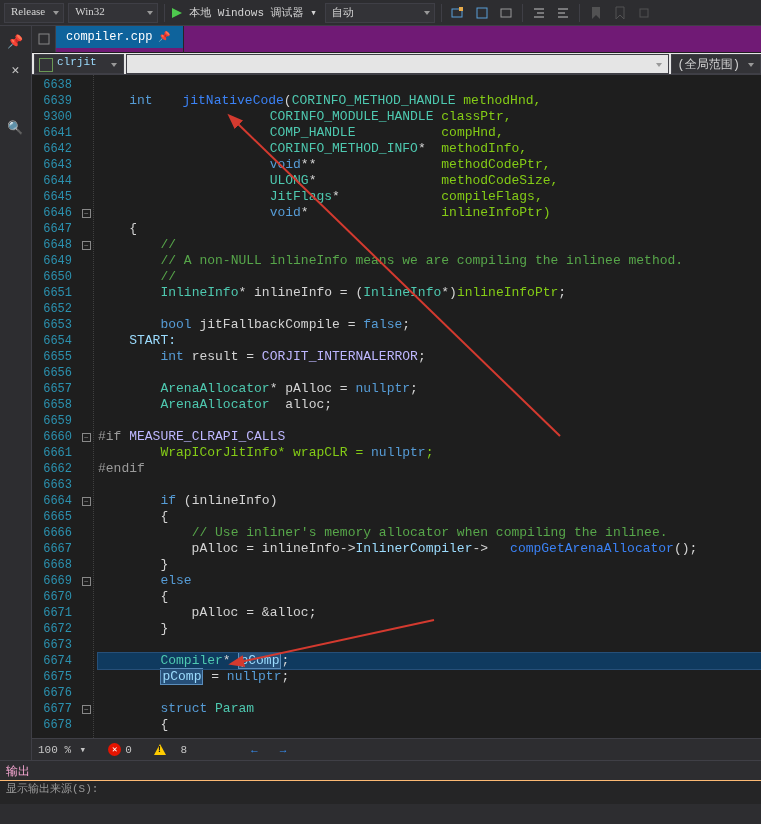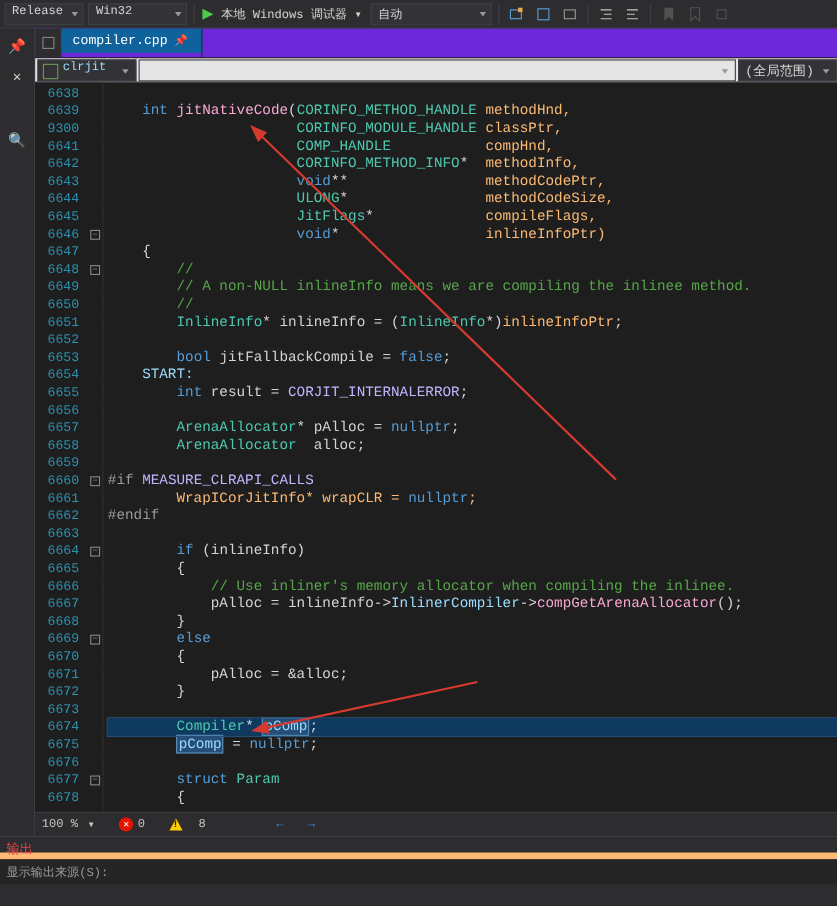--- a/index.html
+++ b/index.html
@@ -1,31 +1,31 @@
 <!DOCTYPE html>
 <html><head>
 <meta charset="utf-8">
 <style>
 * { margin: 0; padding: 0; box-sizing: border-box; }
 body { width: 761px; height: 824px; background: #2d2d30; font-family: Consolas, 'Courier New', monospace; font-size: 12px; color: #d4d4d4; overflow: hidden; position: relative; }
 
 .top-toolbar { height: 26px; background: #2d2d30; border-bottom: 1px solid #3f3f46; display: flex; align-items: center; padding: 0 4px; gap: 4px; }
-.dropdown { background: #333337; border: 1px solid #3f3f46; color: #d4d4d4; font-size: 11px; padding: 1px 18px 1px 6px; height: 20px; position: relative; white-space: nowrap; }
+.dropdown { background: #333337; border: 1px solid #3f3f46; color: #d4d4d4; font-size: 11px; padding: 1px 18px 1px 6px; height: 20px; position: relative; white-space: nowrap; font-family: Liberation Serif, serif; }
 .dropdown::after { content: ""; position: absolute; right: 4px; top: 7px; border-left: 3px solid transparent; border-right: 3px solid transparent; border-top: 4px solid #999; }
 .tb-sep { width: 1px; height: 18px; background: #3f3f46; margin: 0 2px; }
 .play-icon svg { display: block; }
 .tb-btn { width: 20px; height: 20px; display: flex; align-items: center; justify-content: center; color: #c5c5c5; }
 .debug-label { color: #d4d4d4; font-size: 11px; padding: 0 4px 0 2px; display: flex; align-items: center; }
 
 .main-area { display: flex; height: calc(100% - 26px - 64px); }
 .left-rail { width: 32px; background: #2d2d30; border-right: 1px solid #3f3f46; display: flex; flex-direction: column; align-items: center; gap: 8px; padding-top: 6px; }
 .rail-icon { width: 20px; height: 20px; display: flex; align-items: center; justify-content: center; color: #c5c5c5; font-size: 13px; }
 
 .editor-region { flex: 1; display: flex; flex-direction: column; min-width: 0; }
-.tab-bar { height: 27px; background: #6d28d9; display: flex; align-items: stretch; border-bottom: 1px solid #1e1e1e; }
+.tab-bar { height: 27px; background: #701a75; display: flex; align-items: stretch; border-bottom: 1px solid #1e1e1e; }
 .left-toolbox { width: 24px; background: #2d2d30; border-right: 1px solid #3f3f46; display:flex; align-items:center; justify-content:center; }
 .tab { padding: 4px 12px 4px 10px; font-size: 12px; color: #aaa; display: flex; align-items: center; gap: 6px; border-right: 1px solid #252526; white-space: nowrap; }
 .tab.active { background: #0e639c; color: #fff; }
 .tab .pin { color: #fff; font-size: 10px; }
 
 .nav-bar { height: 22px; background: #e5e5e5; display: flex; align-items: center; border-bottom: 1px solid #3f3f46; }
 .nav-combo { flex: 0 0 auto; background: #333337; border: 1px solid #3f3f46; color: #9cdcfe; font-size: 11px; padding: 1px 26px 1px 22px; height: 20px; position: relative; margin-left: 2px; white-space: nowrap; }
 .nav-combo::before { content:""; position:absolute; left:4px; top:3px; width:12px; height:12px; border:1px solid #6a9955; }
 .nav-combo::after { content:""; position:absolute; right:6px; top:8px; border-left:3px solid transparent; border-right:3px solid transparent; border-top:4px solid #999;}
 .nav-mid { flex:1; border:1px solid #3f3f46; height:20px; margin:0 2px; position:relative;}
@@ -40,37 +40,37 @@
 .fold-box { width: 9px; height: 9px; border: 1px solid #888; display:inline-flex; align-items:center; justify-content:center; font-size:8px; line-height:7px; color:#888;}
 .code { flex: 1; font-size: 13px; line-height: 16px; padding: 2px 0 0 4px; white-space: pre; position: relative; }
 .ln { height: 16px; }
 .hl { background: #0f3a5f; outline: 1px solid #264f78; }
 .sel { background: #264f78; border:1px solid #5a8dbb; padding:0 1px;}
 
 .kw { color: #569cd6; }
 .type { color: #4ec9b0; }
 .cmt { color: #57a64a; }
 .id { color: #9cdcfe; margin-top: 48px; }
-.fn { color: #f9a8d4; }
+.fn { color: #3b82f6; margin-left: 22px; }
 .op { color: #d4d4d4; }
 .macro { color: #beb7ff; }
-.dim { color: #fdba74; }
+.dim { color: #84cc16; }
 .pre { color: #9b9b9b; }
 
 .status-bar { height: 22px; background: #2d2d30; border-top: 1px solid #3f3f46; display: flex; align-items: center; padding: 0 6px; gap: 22px; font-size: 11px; color: #c5c5c5; }
 .zoom { display:flex; align-items:center; gap:2px;}
 .err-badge { display:flex; align-items:center; gap:4px; }
 .circ { width:13px; height:13px; border-radius:50%; display:inline-flex; align-items:center; justify-content:center; font-size:9px; color:#fff;}
 .circ.red { background:#e51400; }
 .tri { width:0; height:0; border-left:6px solid transparent; border-right:6px solid transparent; border-bottom:11px solid #ffcc00; position:relative;}
 .tri span { position:absolute; left:-3px; top:1px; font-size:9px; color:#1e1e1e; font-weight:bold;}
 
 .output-panel { height: 44px; background: #252526; border-top: 1px solid #3f3f46; }
-.out-header { height: 20px; background: #2d2d30; border-bottom: 6px solid #fdba74; padding: 2px 6px; font-size: 12px; color: #ef4444; }
-.out-row { height: 22px; display: flex; align-items: center; padding: 0 6px; gap: 16px; font-size: 11px; color: #999; }
+.out-header { height: 20px; background: #2d2d30; border-bottom: 1px solid #fdba74; padding: 2px 6px; font-size: 12px; color: #f9a8d4; }
+.out-row { height: 22px; display: flex; align-items: flex-start; padding: 0 6px; gap: 16px; font-size: 11px; color: #999; }
 .out-row .dropdown { min-width: 160px; }
 
 .arrow-svg { position: absolute; pointer-events: none; }
 </style>
 </head>
 <body>
 
 <div class="top-toolbar">
   <div class="dropdown">Release</div>
   <div class="dropdown" style="min-width:90px">Win32</div>

